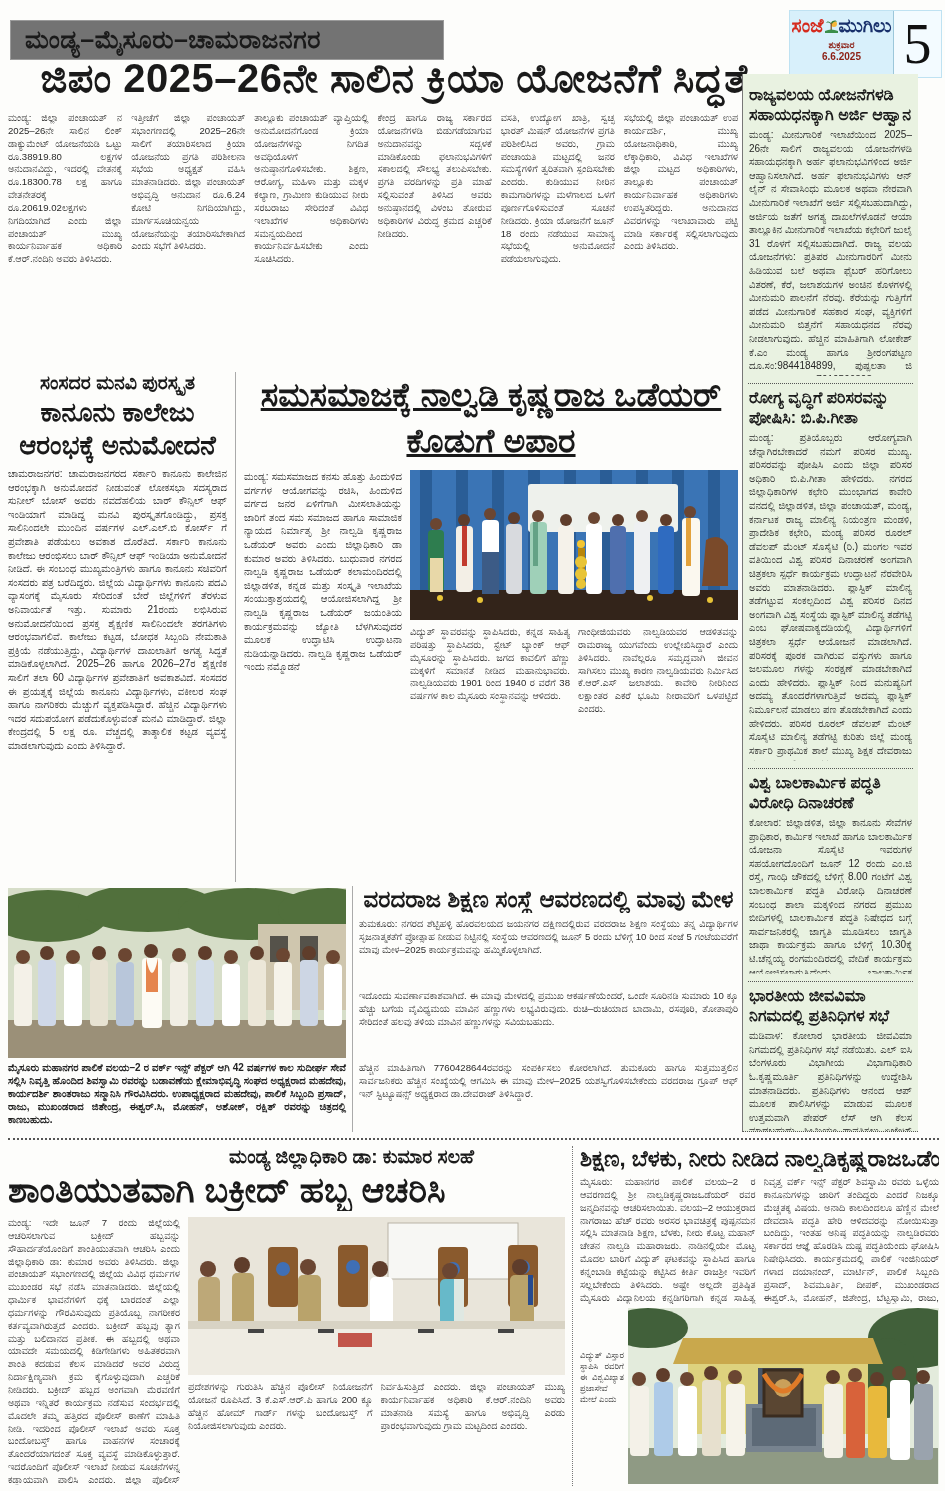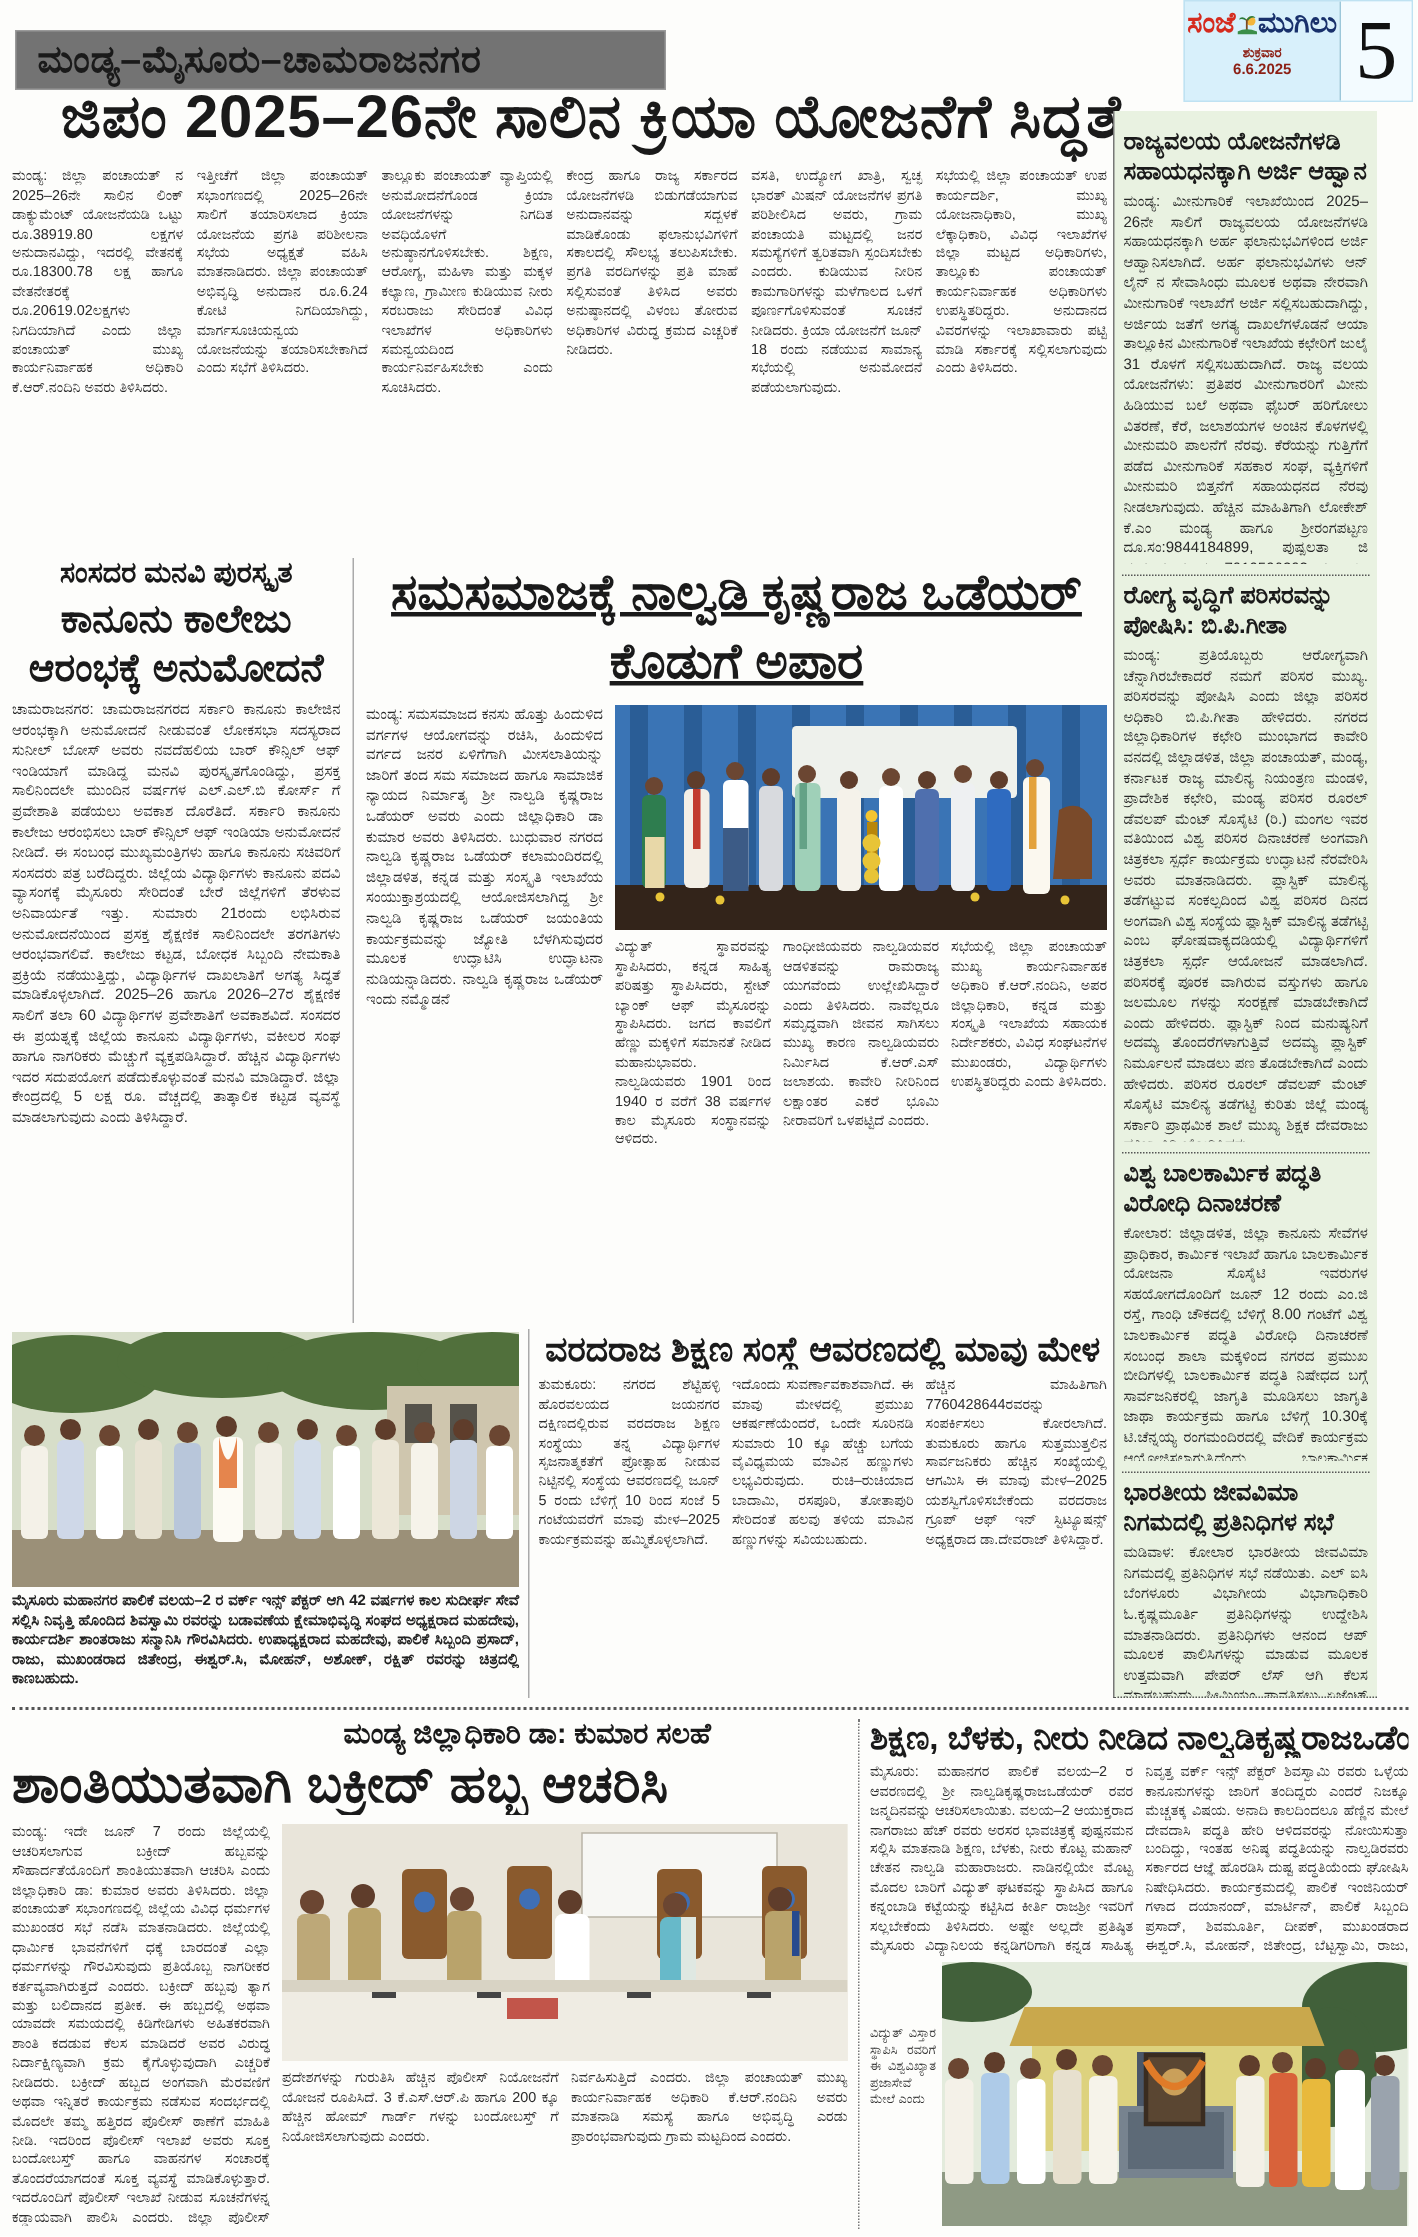--- a/index.html
+++ b/index.html
@@ -5,21 +5,21 @@
   html,body{margin:0;padding:0;background:#ffffff;}
   #page{position:relative;width:945px;height:1491px;background:#fdfdfb;overflow:hidden;
         font-family:"Liberation Sans","DejaVu Sans",sans-serif;color:#1a1a1a;}
   .abs{position:absolute;}
   .just{text-align:justify;}
   .bodytxt{font-size:9.6px;line-height:1.34;color:#2a2a2a;overflow:hidden;}
   .bodytxt2{font-size:10px;line-height:1.36;color:#262626;overflow:hidden;}
   
   #region-strip{left:10px;top:20px;width:418px;height:38px;background:#737373;border:1px solid #9a9a9a;
     font-size:25px;font-weight:bold;display:flex;align-items:center;padding-left:14px;letter-spacing:.5px;}
-  #masthead{left:789px;top:0;width:151px;height:66px;background:#d8f0fb;border:1px solid #bfe2f2;display:flex;}
+  #masthead{left:789px;top:10px;width:151px;height:66px;background:#d8f0fb;border:1px solid #bfe2f2;display:flex;}
   #masthead-left{width:103px;display:flex;flex-direction:column;align-items:center;padding-top:4px;}
   #masthead-title{font-size:19px;font-weight:bold;display:flex;align-items:center;gap:1px;white-space:nowrap;}
   #masthead-day{font-size:9px;font-weight:bold;color:#8c1f14;margin-top:3px;}
   #masthead-date{font-size:10px;font-weight:bold;color:#8c1f14;}
   #masthead-page{flex:1;border-left:1px solid #9cc7da;display:flex;align-items:center;justify-content:center;
     font-family:"Liberation Serif","DejaVu Serif",serif;font-size:56px;color:#111;background:#f3fbff;}
   #main-headline{left:8px;top:56px;width:772px;height:52px;font-size:40px;font-weight:bold;text-align:center;
     letter-spacing:.5px;white-space:nowrap;overflow:hidden;}
   #main-cols{left:8px;top:112px;width:730px;height:254px;display:flex;gap:9px;}
   #main-cols>div{flex:1;}
@@ -40,21 +40,21 @@
   #wad-right{flex:1;}
   #wad-photo{width:100%;height:150px;background:#2f66a3;}
   #wad-cols{display:flex;gap:8px;margin-top:6px;height:240px;}
   #wad-cols>div{flex:1;}
   
   #retire{left:8px;top:888px;width:338px;height:240px;}
   #retire-caption{font-size:10px;font-weight:bold;line-height:1.3;color:#222;margin-top:3px;}
   
   #mango{left:352px;top:886px;width:386px;height:246px;border-left:1px solid #aaa;box-sizing:border-box;padding-left:6px;}
   #mango-hl{font-size:23px;font-weight:bold;text-align:center;margin-bottom:5px;white-space:nowrap;overflow:hidden;}
-  #mango-cols{display:flex;gap:8px;height:208px;}
+  #mango-cols{display:flex;gap:8px;height:208px;flex-direction:column;}
   #mango-cols>div{flex:1;}
   
   #rule-bottom{left:8px;top:1138px;width:931px;border-top:2px dotted #555;}
   
   #bakrid{left:8px;top:1146px;width:557px;height:340px;}
   #bakrid-kicker{font-size:19px;font-weight:bold;text-align:center;padding-left:130px;}
   #bakrid-hl{font-size:35px;font-weight:bold;white-space:nowrap;overflow:hidden;margin-top:2px;}
   #bakrid-content{display:flex;gap:8px;margin-top:6px;}
   #bakrid-lead{width:172px;height:268px;}
   #bakrid-right{flex:1;}
@@ -221,21 +221,20 @@
                 <circle cx="70" cy="130" r="3"></circle>
                 <circle cx="240" cy="128" r="3"></circle>
                 <circle cx="300" cy="130" r="3"></circle>
               </g>
             <path d="M296 70 q14 -8 22 6 l0 40 l-26 0 Z" fill="#7a4a2a"></path>
           </svg>
         </div>
         <div id="wad-cols">
           <div class="bodytxt just">ವಿದ್ಯುತ್ ಸ್ಥಾವರವನ್ನು ಸ್ಥಾಪಿಸಿದರು, ಕನ್ನಡ ಸಾಹಿತ್ಯ ಪರಿಷತ್ತು ಸ್ಥಾಪಿಸಿದರು, ಸ್ಟೇಟ್ ಬ್ಯಾಂಕ್ ಆಫ್ ಮೈಸೂರನ್ನು ಸ್ಥಾಪಿಸಿದರು. ಜಗದ ಕಾವಲಿಗೆ ಹೆಣ್ಣು ಮಕ್ಕಳಿಗೆ ಸಮಾನತೆ ನೀಡಿದ ಮಹಾನುಭಾವರು. ನಾಲ್ವಡಿಯವರು 1901 ರಿಂದ 1940 ರ ವರೆಗೆ 38 ವರ್ಷಗಳ ಕಾಲ ಮೈಸೂರು ಸಂಸ್ಥಾನವನ್ನು ಆಳಿದರು.</div>
           <div class="bodytxt just">ಗಾಂಧೀಜಿಯವರು ನಾಲ್ವಡಿಯವರ ಆಡಳಿತವನ್ನು ರಾಮರಾಜ್ಯ ಯುಗವೆಂದು ಉಲ್ಲೇಖಿಸಿದ್ದಾರೆ ಎಂದು ತಿಳಿಸಿದರು. ನಾವೆಲ್ಲರೂ ಸಮೃದ್ಧವಾಗಿ ಜೀವನ ಸಾಗಿಸಲು ಮುಖ್ಯ ಕಾರಣ ನಾಲ್ವಡಿಯವರು ನಿರ್ಮಿಸಿದ ಕೆ.ಆರ್.ಎಸ್ ಜಲಾಶಯ. ಕಾವೇರಿ ನೀರಿನಿಂದ ಲಕ್ಷಾಂತರ ಎಕರೆ ಭೂಮಿ ನೀರಾವರಿಗೆ ಒಳಪಟ್ಟಿದೆ ಎಂದರು.</div>
-          <div class="bodytxt just">ಸಭೆಯಲ್ಲಿ ಜಿಲ್ಲಾ ಪಂಚಾಯತ್ ಮುಖ್ಯ ಕಾರ್ಯನಿರ್ವಾಹಕ ಅಧಿಕಾರಿ ಕೆ.ಆರ್.ನಂದಿನಿ, ಅಪರ ಜಿಲ್ಲಾಧಿಕಾರಿ, ಕನ್ನಡ ಮತ್ತು ಸಂಸ್ಕೃತಿ ಇಲಾಖೆಯ ಸಹಾಯಕ ನಿರ್ದೇಶಕರು, ವಿವಿಧ ಸಂಘಟನೆಗಳ ಮುಖಂಡರು, ವಿದ್ಯಾರ್ಥಿಗಳು ಉಪಸ್ಥಿತರಿದ್ದರು ಎಂದು ತಿಳಿಸಿದರು.</div>
         </div>
       </div>
     </div>
   </div>
 
   <div class="abs" id="retire">
     <div>
       <svg width="338" height="170" viewBox="0 0 338 170" preserveAspectRatio="none">
         <rect width="338" height="170" fill="#d7dec9"></rect>
         <g fill="#51703c">

